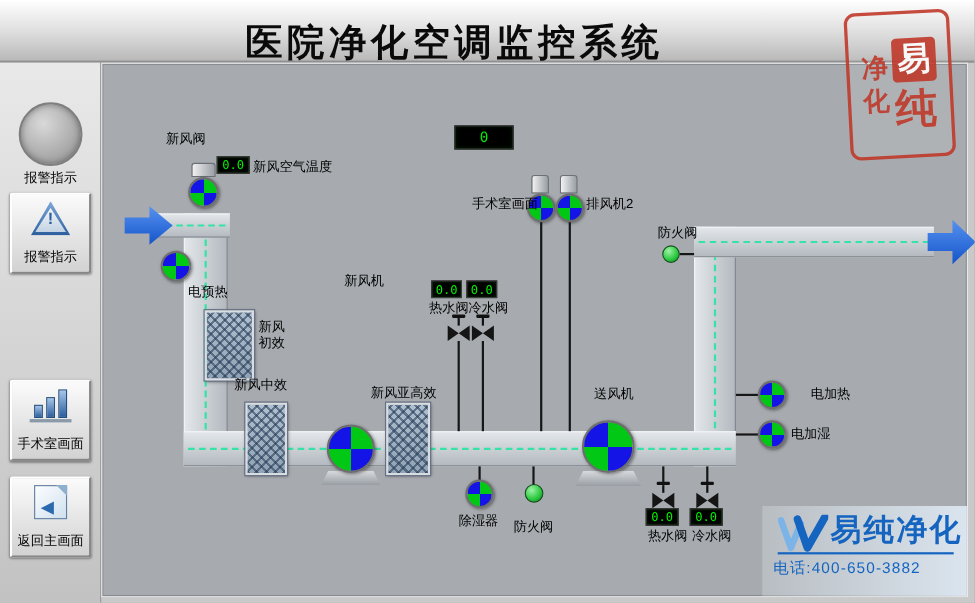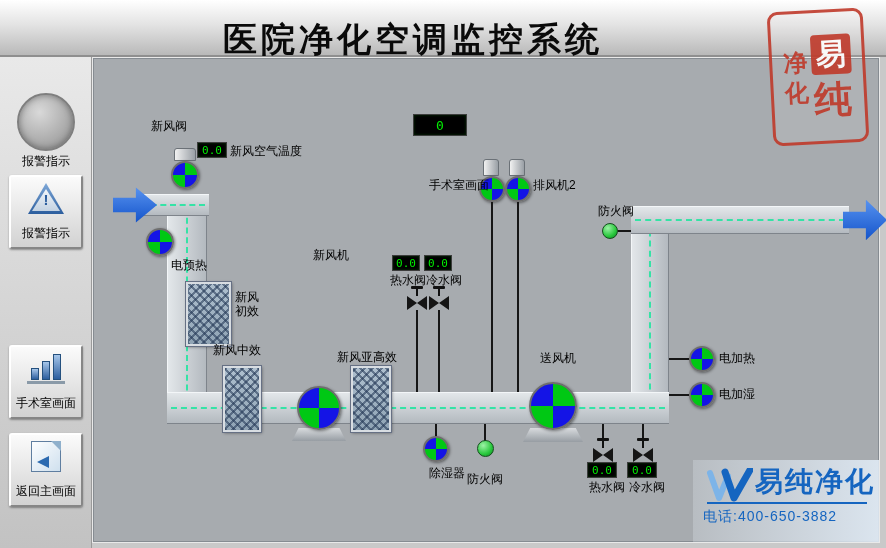--- a/index.html
+++ b/index.html
@@ -263,28 +263,28 @@
   <div class="lbl" style="left:505px;top:146px">防火阀</div>
   <div class="gdot" style="left:509px;top:165px;width:16px;height:16px"></div>
   <div class="cline" style="left:525px;top:172px;width:13px;height:2px"></div>
 
   <div class="lbl" style="left:447px;top:293px">送风机</div>
   <div class="pedestal" style="left:430px;top:370px;width:60px;height:14px"></div>
   <div class="fan" style="left:436px;top:324px;width:48px;height:48px"></div>
 
   <div class="cline" style="left:576px;top:300px;width:20px;height:2px"></div>
   <div class="fan" style="left:596px;top:288px;width:26px;height:26px"></div>
-  <div class="lbl" style="left:626px;top:293px">电加热</div>
+  <div class="lbl" style="left:644px;top:293px">电加热</div>
   <div class="cline" style="left:576px;top:336px;width:20px;height:2px"></div>
   <div class="fan" style="left:596px;top:324px;width:26px;height:26px"></div>
   <div class="lbl" style="left:626px;top:329px">电加湿</div>
 
   <div class="cline" style="left:342px;top:366px;width:2px;height:13px"></div>
   <div class="fan" style="left:330px;top:378px;width:26px;height:26px"></div>
-  <div class="lbl" style="left:336px;top:408px">除湿器</div>
+  <div class="lbl" style="left:324px;top:408px">除湿器</div>
 
   <div class="cline" style="left:391px;top:366px;width:2px;height:17px"></div>
   <div class="gdot" style="left:384px;top:382px;width:17px;height:17px"></div>
   <div class="lbl" style="left:374px;top:414px">防火阀</div>
 
   <div class="cline" style="left:509px;top:366px;width:2px;height:15px"></div>
   <div class="valve" style="left:500px;top:380px">
     <i class="cap"></i>
       <i class="neck"></i>
       <i class="vbody"></i>

